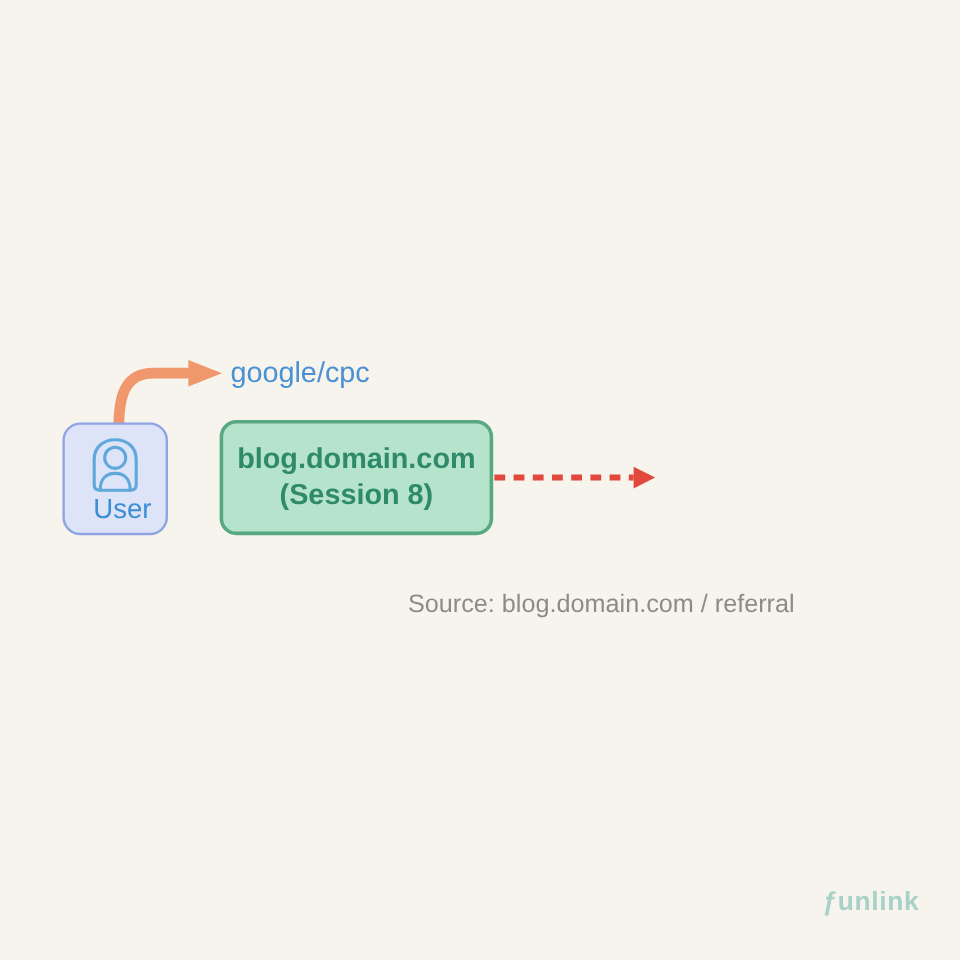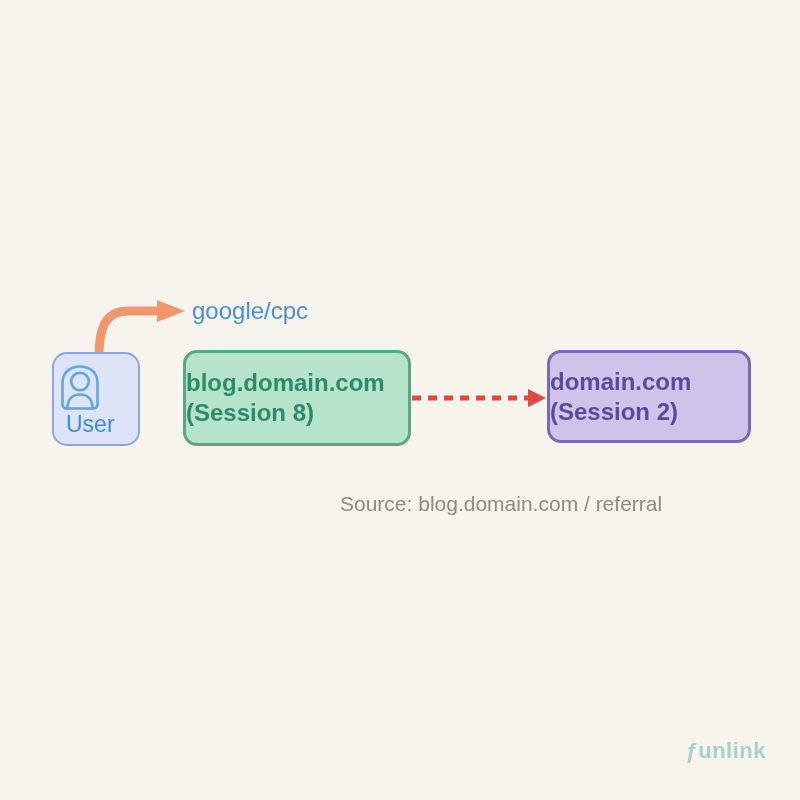--- a/index.html
+++ b/index.html
@@ -12,21 +12,21 @@
     height: 800px;
     overflow: hidden;
     background: var(--background, #f6f4ed);
     font-family: Liberation Sans, sans-serif;
   }
   .node {
     position: absolute;
     box-sizing: border-box;
     display: flex;
     flex-direction: column;
-    align-items: flex-start;
+    align-items: center;
     justify-content: center;
     text-align: center;
   }
   
   .user-node {
     left: 52px; top: 352px;
     width: 88px; height: 94px;
     background: var(--user-box-fill, #dee4f7);
     border: 2.5px solid var(--user-box-border, #8ea4e3);
     border-radius: 15px;
@@ -154,22 +154,18 @@
   <div class="node session1">
     <div class="node-title">blog.domain.com</div>
     <div class="node-subtitle">(Session 8)</div>
   </div>
 
   <svg class="arrow-dashed" viewBox="0 0 140 28" aria-hidden="true">
     <line x1="2" y1="14" x2="118" y2="14"></line>
     <polygon points="118,5 136,14 118,23"></polygon>
   </svg>
 
-  <div class="node session2">
-    <div class="node-title">domain.com</div>
-    <div class="node-subtitle">(Session 2)</div>
-  </div>
 
   <div class="caption">Source: blog.domain.com / referral</div>
 
   <div class="logo"><span>ƒ</span><span>unlink</span></div>
 
 </div>
 
 </body></html>

